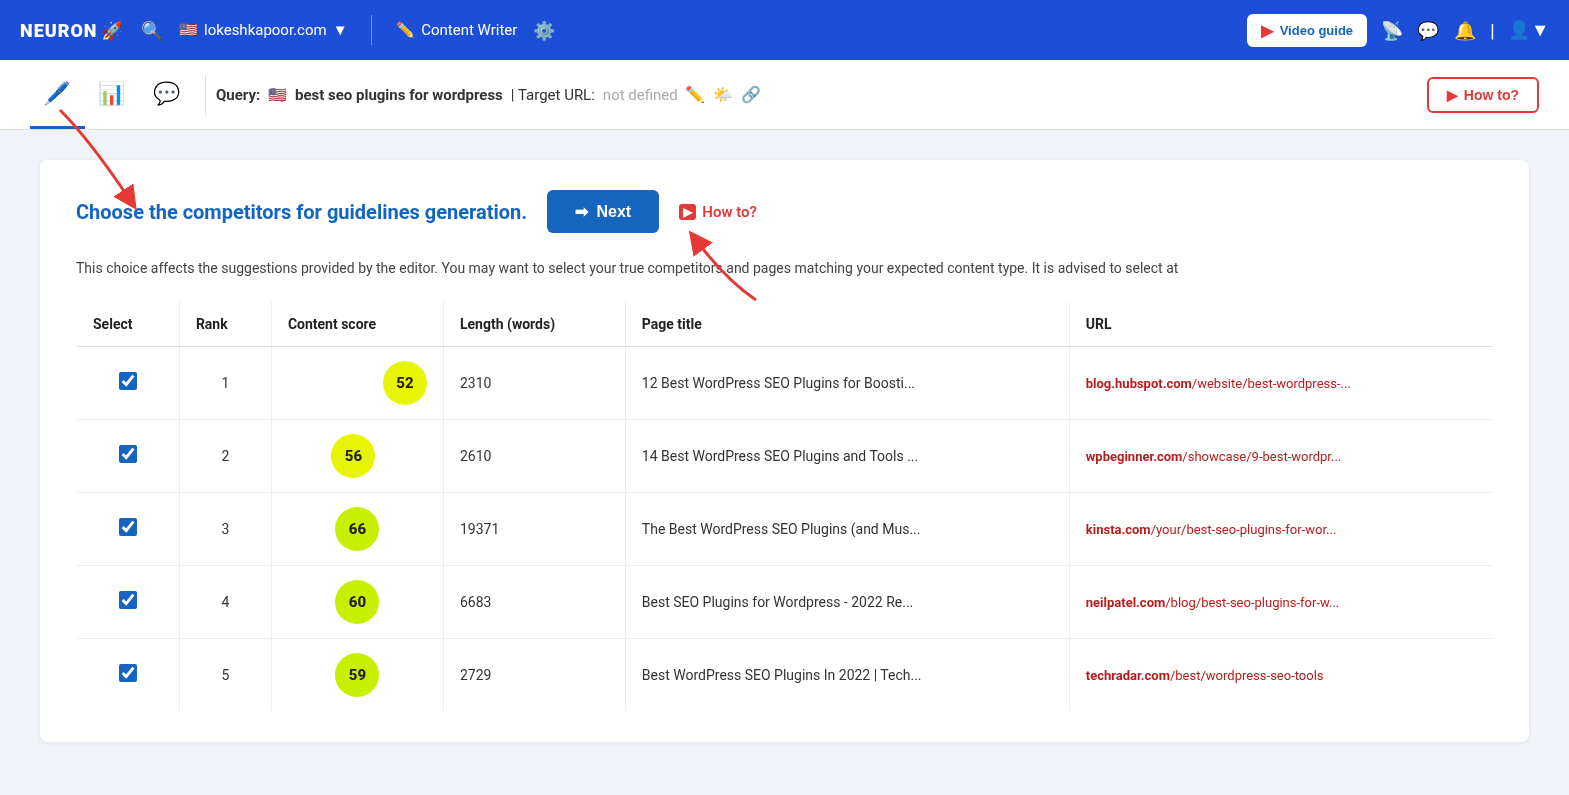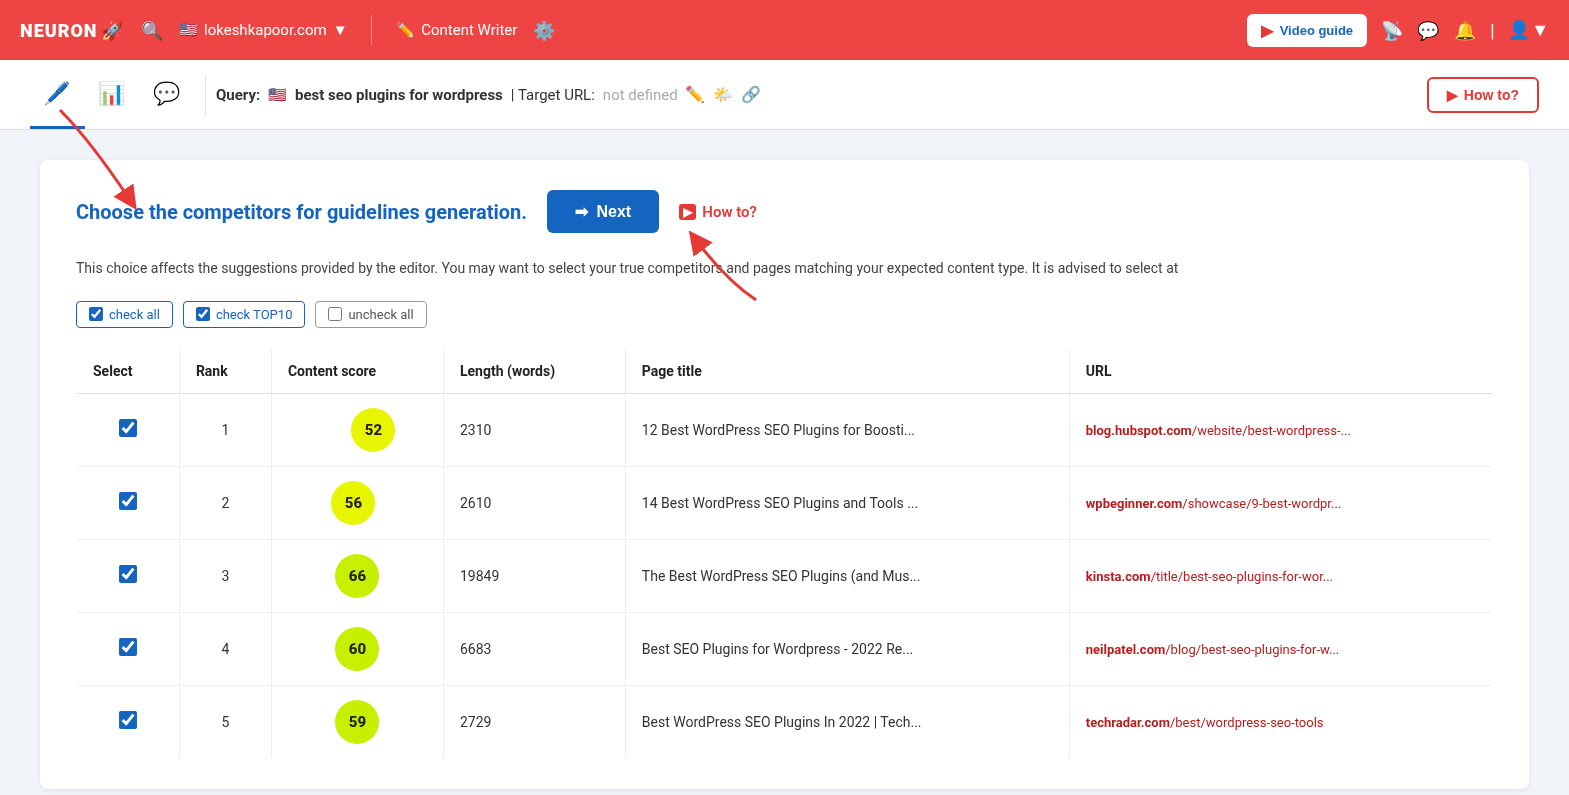--- a/index.html
+++ b/index.html
@@ -1,20 +1,20 @@
 <!DOCTYPE html>
 <html><head>
   <meta charset="utf-8">
   <style>
     * { box-sizing: border-box; margin: 0; padding: 0; }
     body { font-family: -apple-system, BlinkMacSystemFont, 'Segoe UI', Roboto, sans-serif; background: #f0f4f8; min-width: 1569px; }
 
     
     .topnav {
-      background: #ef4444;
+      background: #1d4ed8;
       height: 60px;
       display: flex;
       align-items: center;
       padding: 0 20px;
       gap: 16px;
     }
     .topnav-logo {
       color: #fff;
       font-weight: 900;
       font-size: 20px;
@@ -405,53 +405,39 @@
             </marker>
           </defs>
           <path d="M 100,70 Q 70,50 40,10" stroke="#e53935" stroke-width="3" fill="none" marker-end="url(#arrowhead2)"></path>
         </svg>
       </div>
 
       <p class="description">
         <span>This choice affects the suggestions provided by the editor. You may want to select your true competitors and pages matching your expected content type. It is advised to select at</span><br>
       </p>
 
-      <div class="check-row">
-        <label class="check-btn">
-          <input type="checkbox" checked="" style="">
-          <span>check all</span>
-        </label>
-        <label class="check-btn">
-          <input type="checkbox" checked="" style="">
-          <span>check TOP10</span>
-        </label>
-        <label class="uncheck-btn">
-          <input type="checkbox" style="">
-          <span>uncheck all</span>
-        </label>
-      </div>
 
       <table class="competitors-table">
         <thead>
           <tr>
             <th><span>Select</span></th>
             <th><span>Rank</span></th>
             <th><span>Content score</span></th>
             <th><span>Length (words)</span></th>
             <th><span>Page title</span></th>
             <th><span>URL</span></th>
           </tr>
         </thead>
         <tbody id="table-body">
         <tr>
     <td style="text-align:center;">
       <input type="checkbox" class="row-checkbox" checked="" style="">
     </td>
     <td style="text-align:center;">1</td>
-    <td style="text-align:center;padding-left:48px;">
+    <td style="text-align:right;padding-left:48px;">
       <span class="score-badge score-yellow">52</span>
     </td>
     <td>2310</td>
     <td>12 Best WordPress SEO Plugins for Boosti...</td>
     <td>
       <a href="#" class="url-link">
         <span class="domain">blog.hubspot.com</span><span>/website/best-wordpress-...</span>
       </a>
     </td>
   </tr>
@@ -472,25 +458,25 @@
     </td>
   </tr>
             <tr>
     <td style="text-align:center;">
       <input type="checkbox" class="row-checkbox" checked="" style="">
     </td>
     <td style="text-align:center;">3</td>
     <td style="text-align:center;">
       <span class="score-badge score-green">66</span>
     </td>
-    <td>19849</td>
+    <td>19371</td>
     <td>The Best WordPress SEO Plugins (and Mus...</td>
     <td>
       <a href="#" class="url-link">
-        <span class="domain">kinsta.com</span><span>/title/best-seo-plugins-for-wor...</span>
+        <span class="domain">kinsta.com</span><span>/your/best-seo-plugins-for-wor...</span>
       </a>
     </td>
   </tr>
             <tr>
     <td style="text-align:center;">
       <input type="checkbox" class="row-checkbox" checked="" style="">
     </td>
     <td style="text-align:center;">4</td>
     <td style="text-align:center;">
       <span class="score-badge score-green">60</span>

